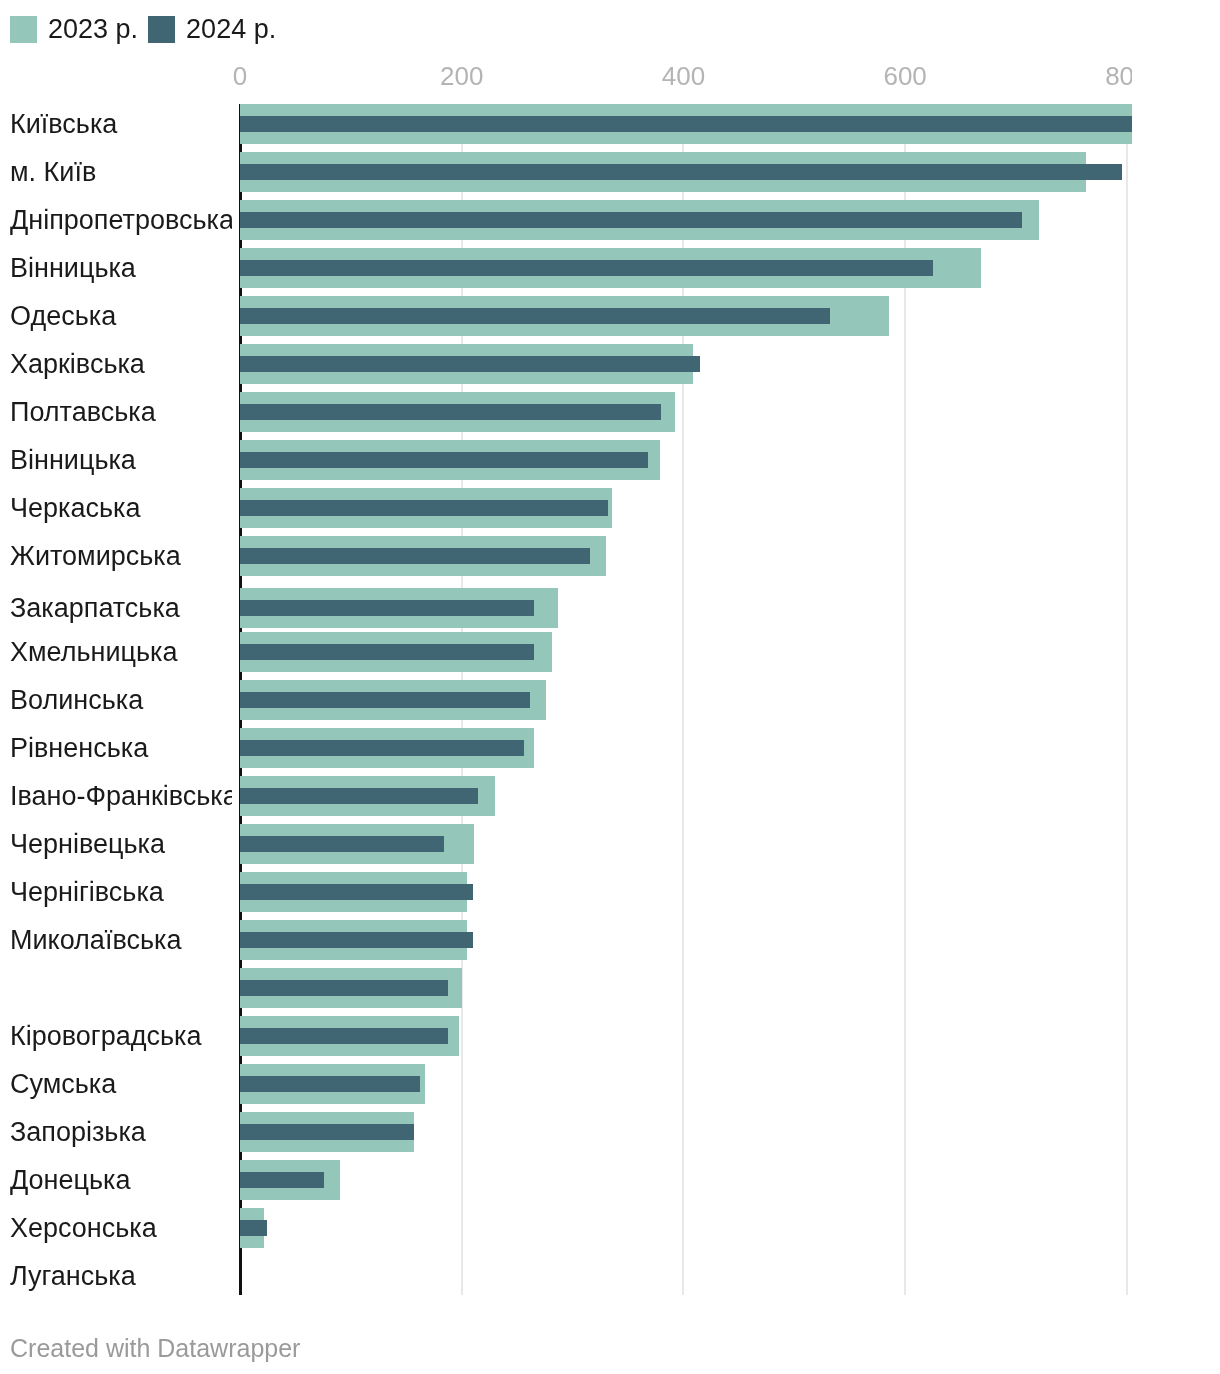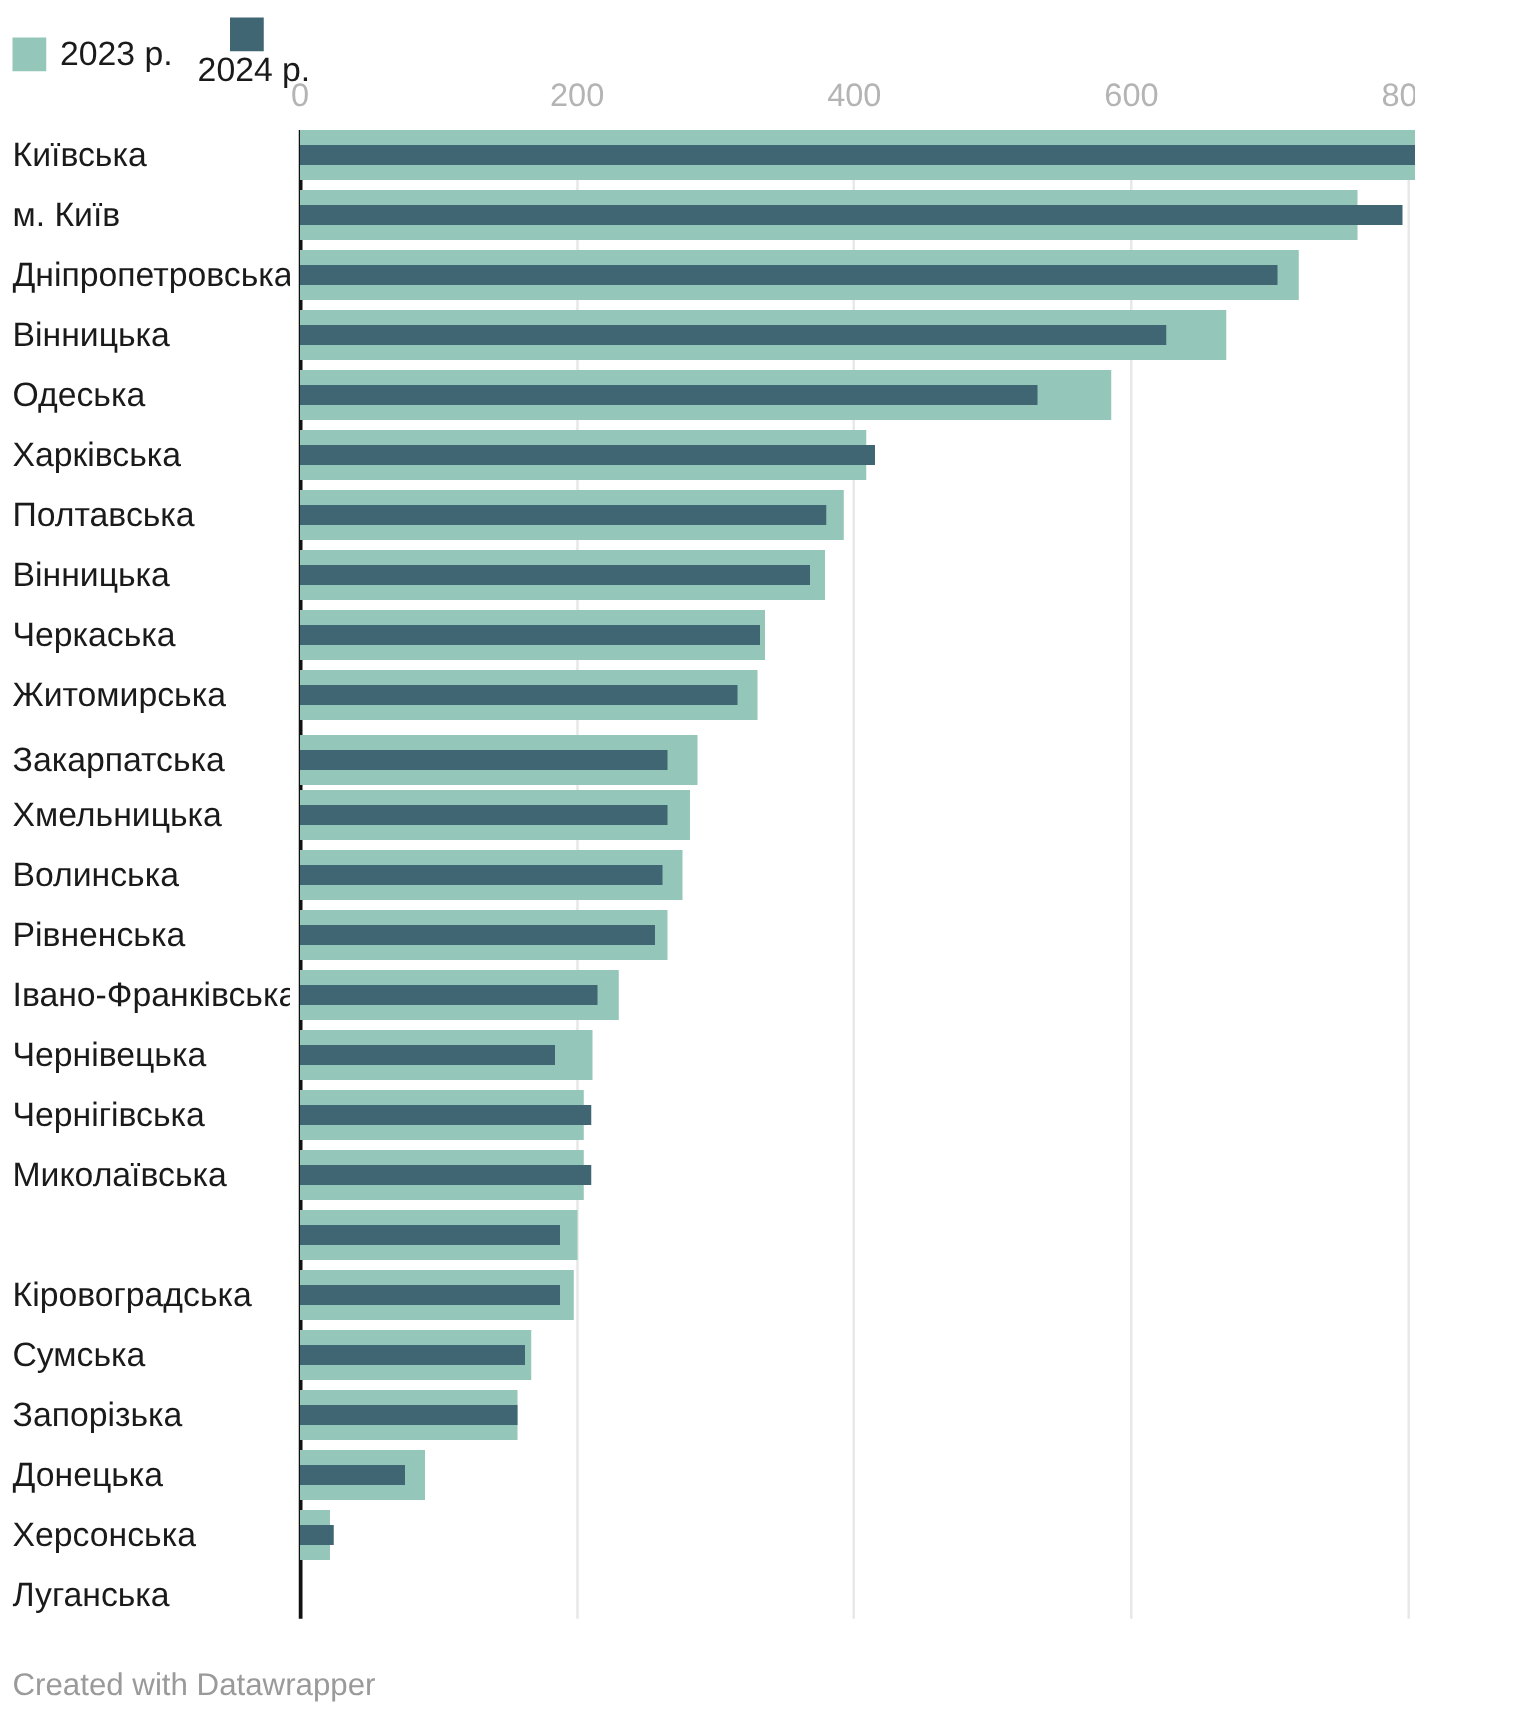--- a/index.html
+++ b/index.html
@@ -19,21 +19,21 @@
   .legend {
     position: absolute;
     top: 14px;
     left: 10px;
     display: flex;
     align-items: center;
     font-size: 27px;
     color: #1a1a1a;
   }
   .legend-item { display: flex; align-items: center; }
-  .legend-item + .legend-item { margin-left: 20px; flex-direction: column; }
+  .legend-item + .legend-item { margin-left: 10px; }
   .legend-swatch {
     width: 27px;
     height: 27px;
     margin-right: 11px;
     flex: none;
   }
   
   .ticks {
     position: absolute;
     left: 240px;

